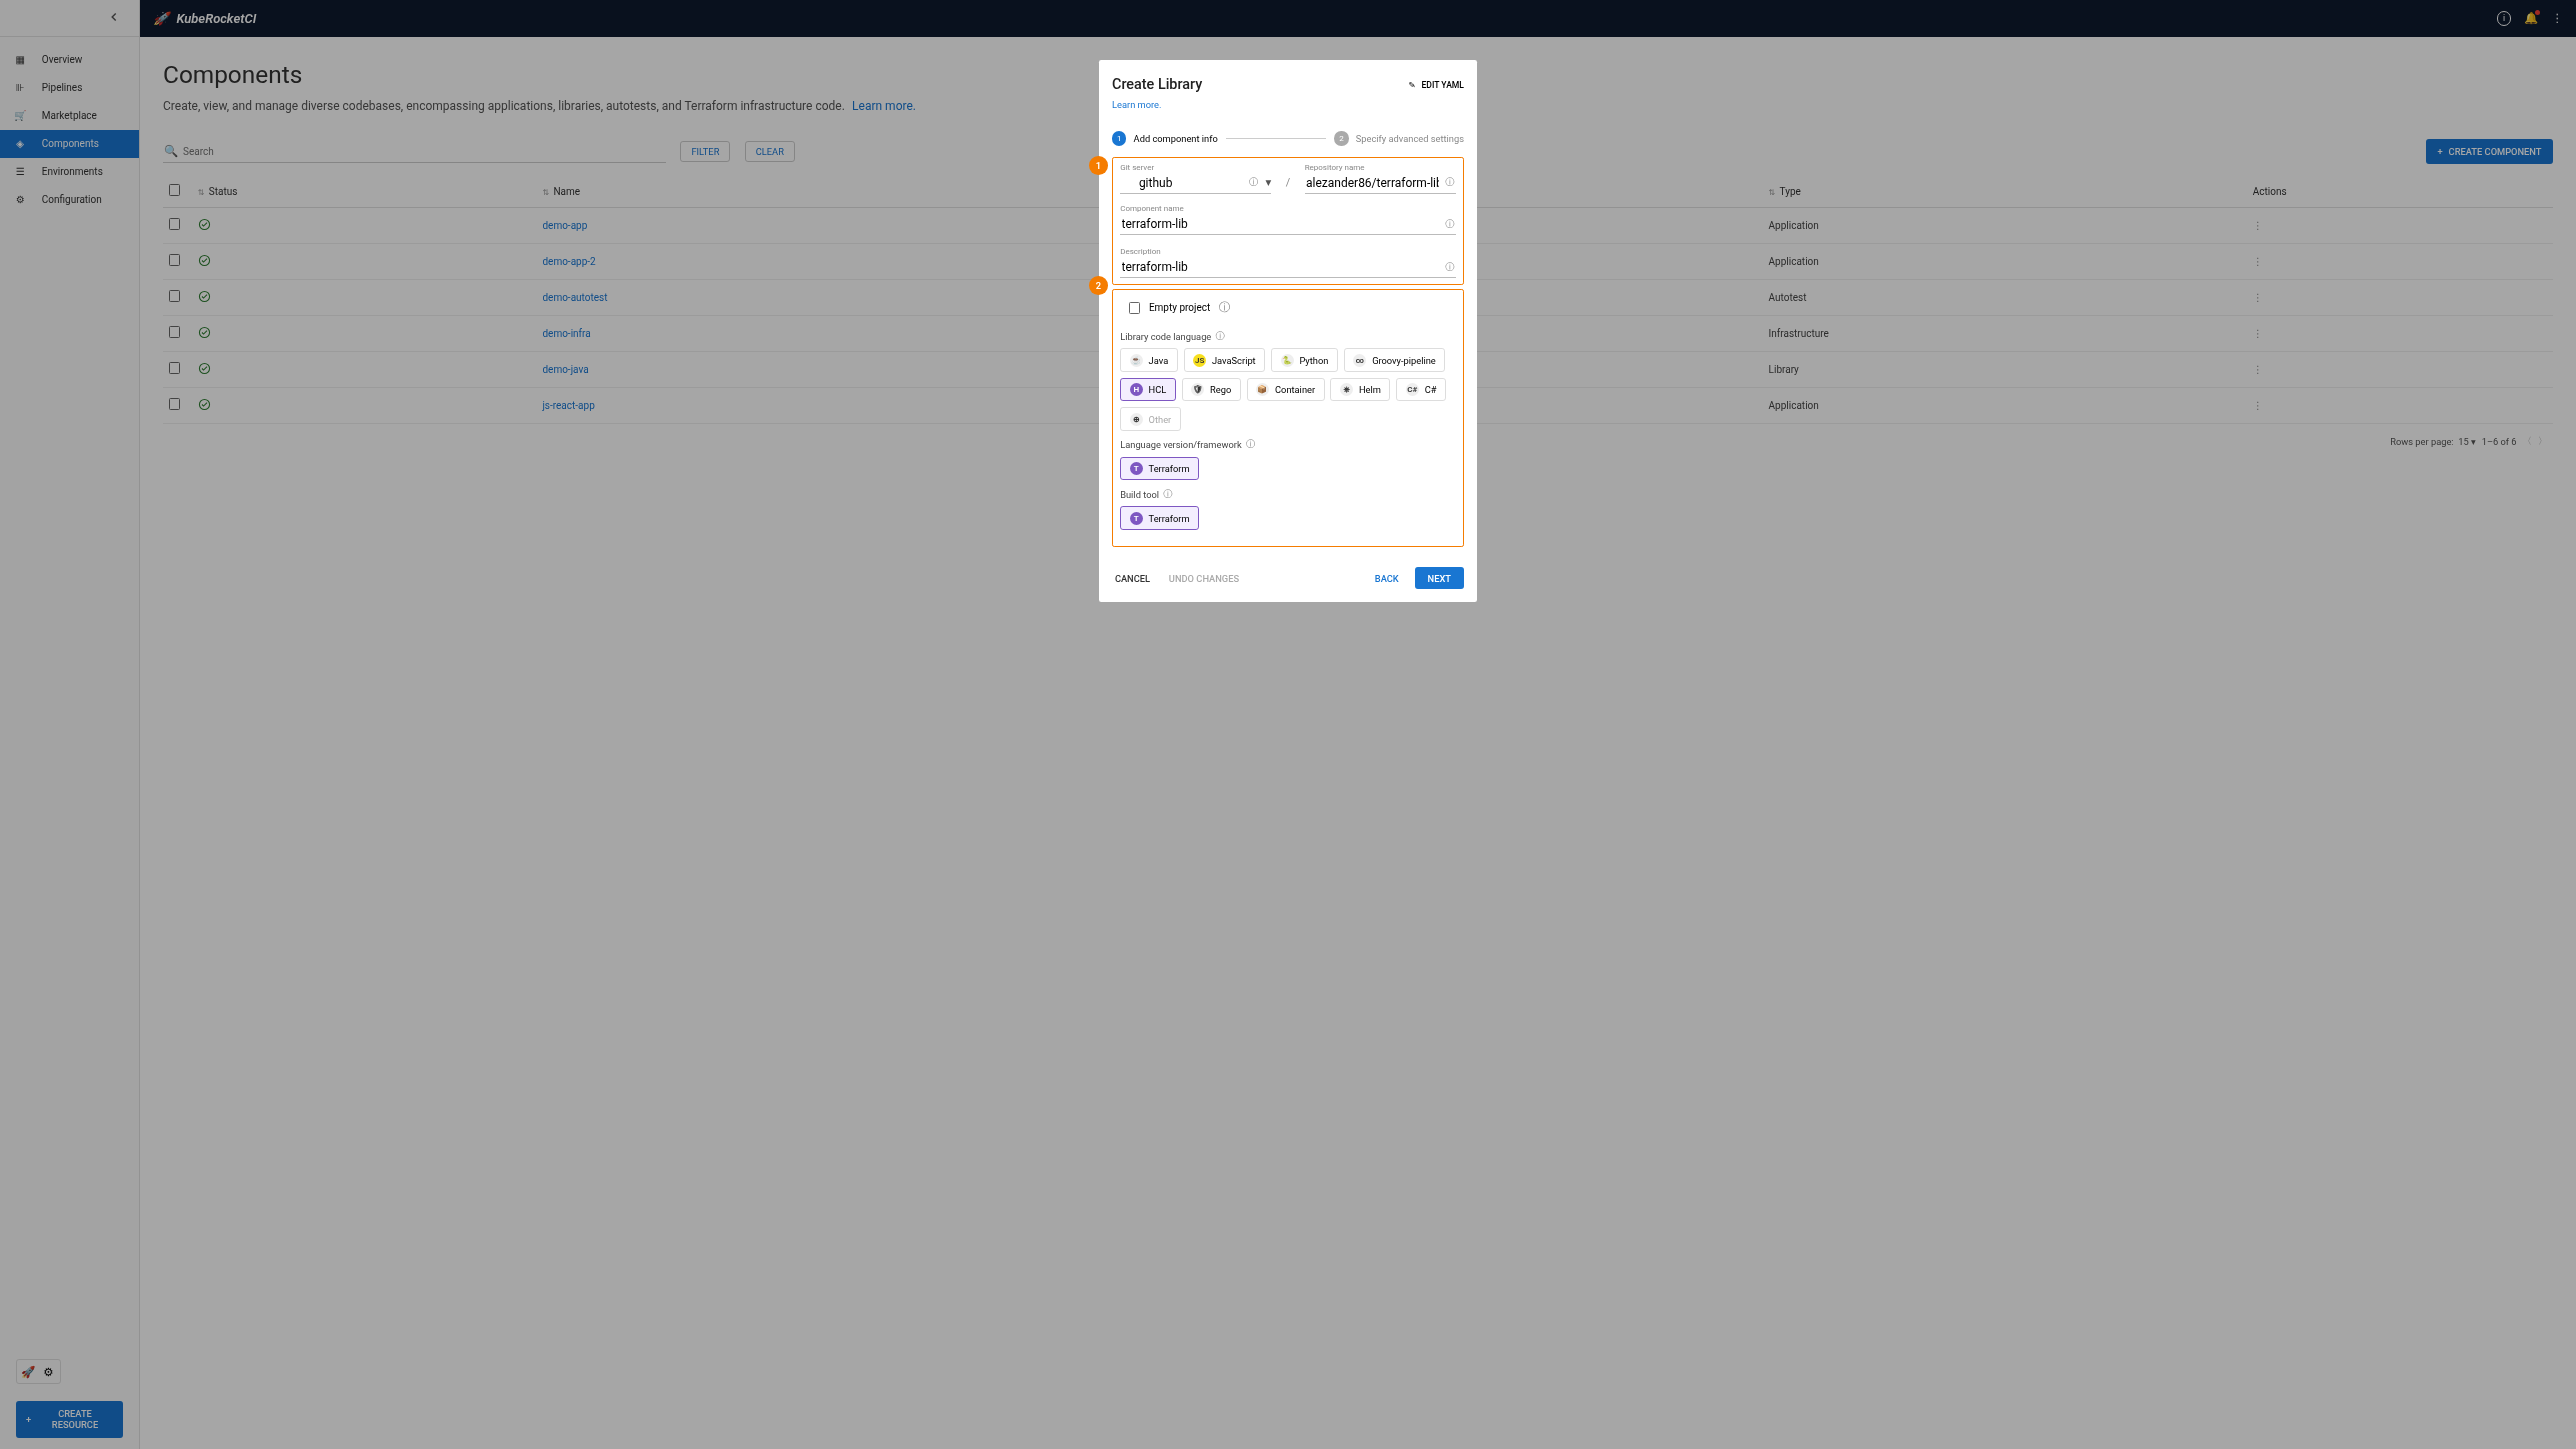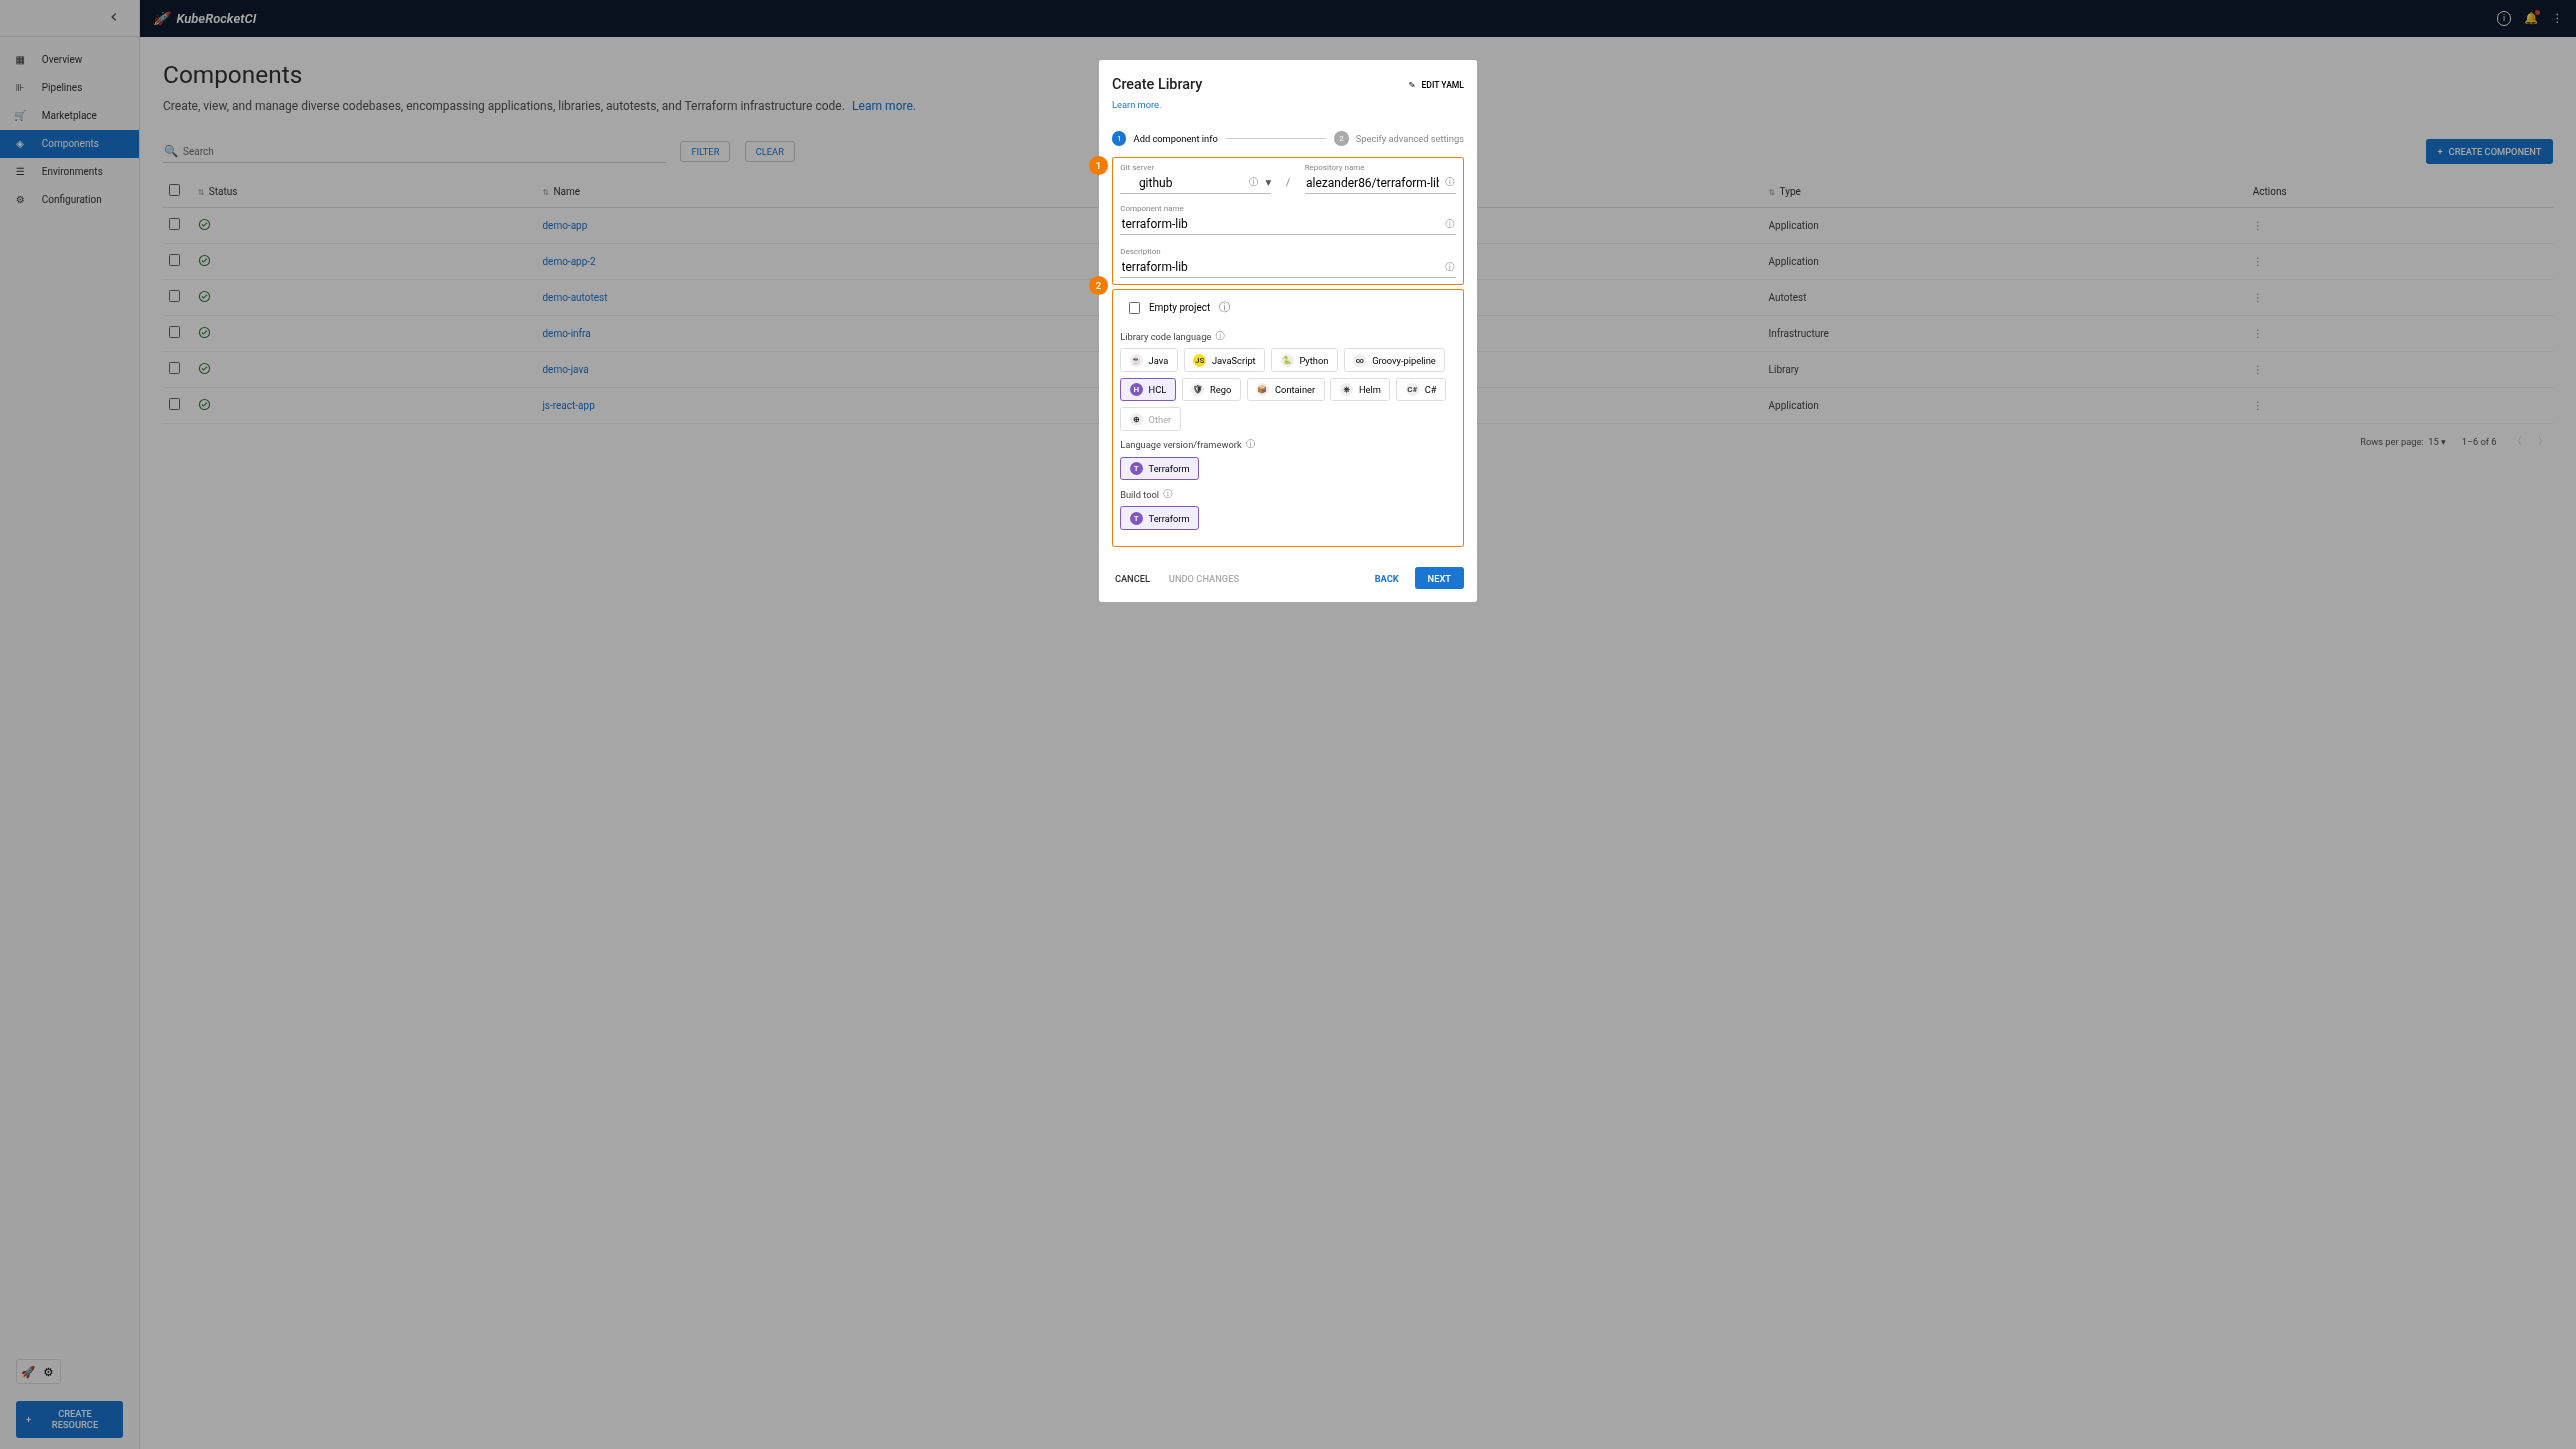--- a/index.html
+++ b/index.html
@@ -45,21 +45,21 @@
 th { text-align: left; font-size: 10px; font-weight: 400; color: #333; padding: 8.6px 5.8px; border-bottom: 0.7px solid #e0e0e0; }
 th .sort { color: #999; margin-right: 4.3px; font-size: 8px; }
 td { padding: 10px 5.8px; border-bottom: 0.7px solid #eee; font-size: 10px; color: #444; }
 .checkbox-cell { width: 29px; }
 .checkbox { width: 11.5px; height: 11.5px; border: 1.4px solid #666; border-radius: 1.4px; display: inline-block; }
 .status-ok { color: #2e7d32; }
 .link { color: #1976d2; cursor: pointer; }
 .tool-cell { display: flex; align-items: center; gap: 5.8px; }
 .actions-cell { color: #888; cursor: pointer; }
 
-.pagination { display: flex; justify-content: flex-end; align-items: center; gap: 16px; padding: 11.5px 5.8px; font-size: 9.3px; color: #555; }
+.pagination { display: flex; justify-content: flex-end; align-items: center; gap: 6px; padding: 11.5px 5.8px; font-size: 9.3px; color: #555; }
 
 .overlay { position: fixed; inset: 0; background: rgba(0,0,0,0.35); display: flex; align-items: flex-start; justify-content: center; padding-top: 60px; }
 .modal { width: 378px; background: #fff; border-radius: 2.2px; padding: 16px 13px 13px; position: relative; }
 .modal-head { display: flex; justify-content: space-between; align-items: center; margin-bottom: 5.8px; }
 .modal-title { font-size: 14.4px; font-weight: 500; color: #222; }
 .edit-yaml { display: flex; align-items: center; gap: 5.8px; font-size: 8.6px; font-weight: 500; cursor: pointer; }
 .learn { font-size: 9.3px; color: #1976d2; cursor: pointer; }
 
 .stepper { display: flex; align-items: center; margin: 21.6px 0 11.5px; gap: 8.6px; position: relative; }
 .step { display: flex; align-items: center; gap: 7.2px; font-size: 9.3px; }
@@ -89,21 +89,21 @@
 .lang-grid { display: flex; flex-wrap: wrap; gap: 5.8px; margin-bottom: 5.8px; }
 .lang-chip { border: 0.7px solid #ddd; border-radius: 2.9px; padding: 4.3px 8.6px; font-size: 9.3px; display: flex; align-items: center; gap: 5.8px; cursor: pointer; background: #fff; }
 .lang-chip.selected { border-color: #7e57c2; background: #f3eefe; }
 .lang-chip.disabled { color: #aaa; }
 .lang-icon { width: 13px; height: 13px; display: inline-flex; align-items: center; justify-content: center; border-radius: 50%; font-size: 8px; font-weight: 600; }
 
 .modal-foot { display: flex; align-items: center; gap: 13px; margin-top: 20px; }
 .foot-btn { font-size: 9.3px; font-weight: 500; cursor: pointer; border: none; background: none; padding: 5.8px 2.9px; }
 .foot-btn.cancel { color: #333; }
 .foot-btn.undo { color: #aaa; }
-.foot-btn.back { color: #1976d2; font-weight: bold; }
+.foot-btn.back { color: #1976d2; }
 .foot-btn.next { background: #1976d2; color: #fff; padding: 5.8px 13px; border-radius: 2.9px; }
 .notif-dot { position: absolute; top: -1.4px; right: -1.4px; width: 5px; height: 5px; background: #f44336; border-radius: 50%; }
 </style>
 </head>
 <body>
 
 <div class="app">
   <div class="sidebar">
     <div class="sidebar-top">
       <span class="sidebar-collapse">

